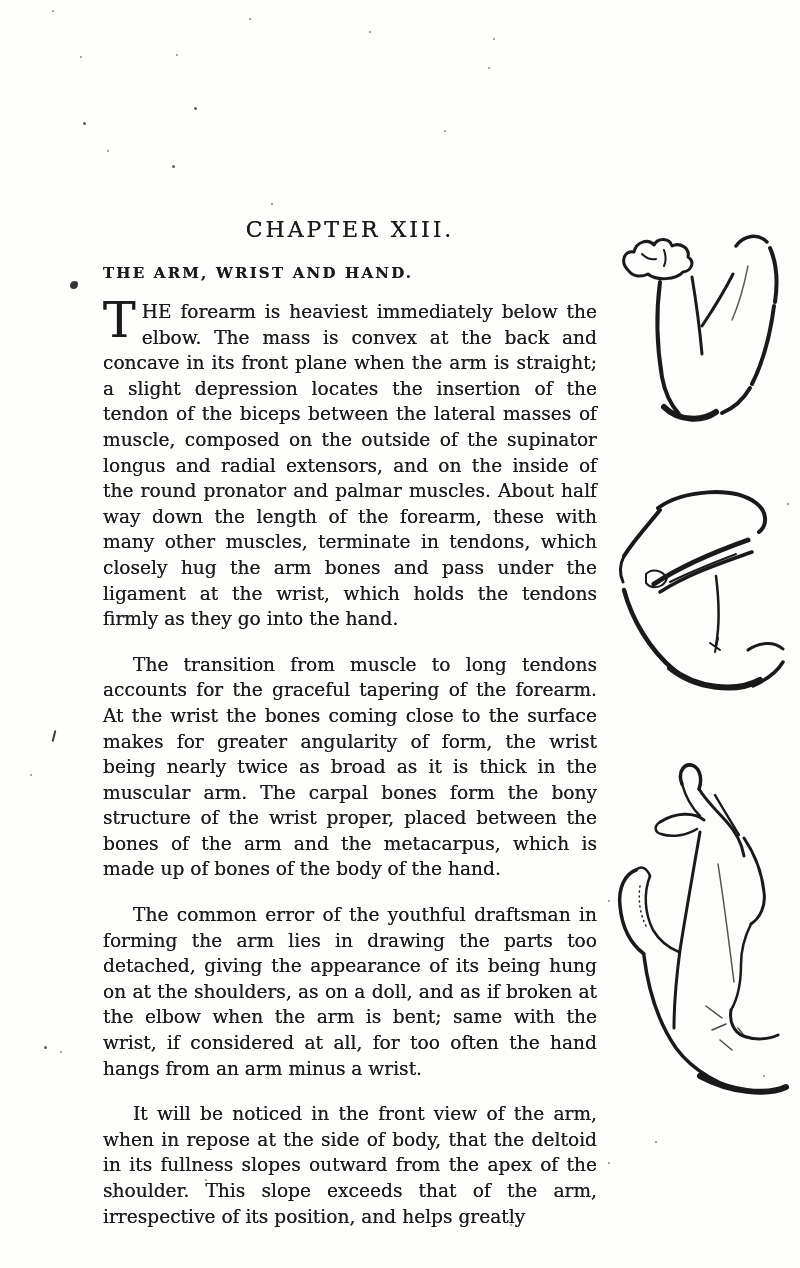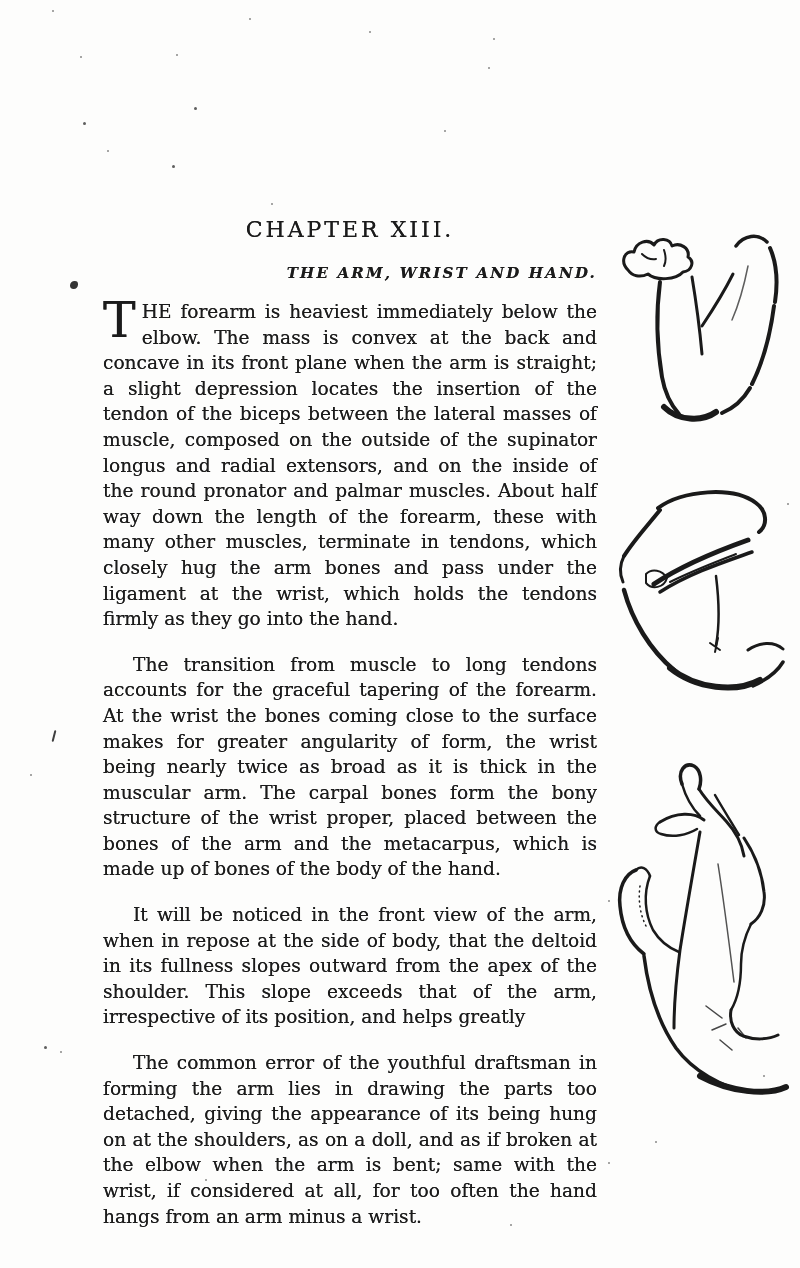--- a/index.html
+++ b/index.html
@@ -27,23 +27,22 @@
     font-weight:normal;
     letter-spacing:3px;
     text-align:center;
     text-shadow:0 0 0.5px rgba(20,20,20,.85);
   }
   .chapter-subtitle{
     margin:22px 0 0 0;
     font-size:15px;
     font-weight:bold;
     letter-spacing:2.2px;
-    text-align:right;
+    text-align:left;
     text-shadow:0 0 0.4px rgba(20,20,20,.7);
-    font-style:italic;
   }
   .bodytext{
     margin-top:17px;
     font-size:18.6px;
     line-height:25.6px;
     text-align:justify;
     text-shadow:0 0 0.55px rgba(20,20,20,.8);
   }
   .bodytext p{ margin:0; }
   .bodytext p.indent{ text-indent:30px;margin-top:20px; }
@@ -74,22 +73,22 @@
 
 <div class="page">
 
   <div class="column">
     <h1 class="chapter-heading">CHAPTER XIII.</h1>
     <h2 class="chapter-subtitle">THE ARM, WRIST AND HAND.</h2>
 
     <div class="bodytext">
       <p><span class="dropcap">T</span><span>HE forearm is heaviest immediately below the elbow.  The mass is convex at the back and concave in its front plane when the arm is straight; a slight depression locates the insertion of the tendon of the biceps between the lateral masses of muscle, composed on the outside of the supinator longus and radial extensors, and on the inside of the round pronator and palmar muscles. About half way down the length of the forearm, these with many other muscles, terminate in tendons, which closely hug the arm bones and pass under the ligament at the wrist, which holds the tendons firmly as they go into the hand.</span></p>
       <p class="indent">The transition from muscle to long tendons accounts for the graceful tapering of the forearm. At the wrist the bones coming close to the surface makes for greater angularity of form, the wrist being nearly twice as broad as it is thick in the muscular arm.  The carpal bones form the bony structure of the wrist proper, placed between the bones of the arm and the metacarpus, which is made up of bones of the body of the hand.</p>
+      <p class="indent">The common error of the youthful draftsman in forming the arm lies in drawing the parts too detached, giving the appearance of its being hung on at the shoulders, as on a doll, and as if broken at the elbow when the arm is bent; same with the wrist, if considered at all, for too often the hand hangs from an arm minus a wrist.</p>
       <p class="indent">It will be noticed in the front view of the arm, when in repose at the side of body, that the deltoid in its fullness slopes outward from the apex of the shoulder.  This slope exceeds that of the arm, irrespective of its position, and helps greatly</p>
-      <p class="indent">The common error of the youthful draftsman in forming the arm lies in drawing the parts too detached, giving the appearance of its being hung on at the shoulders, as on a doll, and as if broken at the elbow when the arm is bent; same with the wrist, if considered at all, for too often the hand hangs from an arm minus a wrist.</p>
     </div>
   </div>
 
   <svg class="sketch" style="left:598px;top:222px;" width="200" height="200" viewBox="0 0 200 200">
     <path d="M30,48 C22,40 26,28 36,30 C38,20 50,16 56,23 C60,15 72,16 74,24 C82,20 92,26 90,35 C97,39 94,49 85,50 C78,58 58,59 50,52 C42,56 34,54 30,48 Z" stroke-width="3"></path>
     <path d="M44,32 C48,36 52,38 58,37" stroke-width="2"></path>
     <path d="M66,28 C68,34 68,40 66,44" stroke-width="2"></path>
     <path d="M62,60 C58,90 59,125 64,155 C67,172 73,183 81,192" stroke-width="4"></path>
     <path d="M94,55 C99,85 102,110 104,132" stroke-width="3"></path>
     <path d="M66,185 C80,199 104,200 118,190" stroke-width="6"></path>

